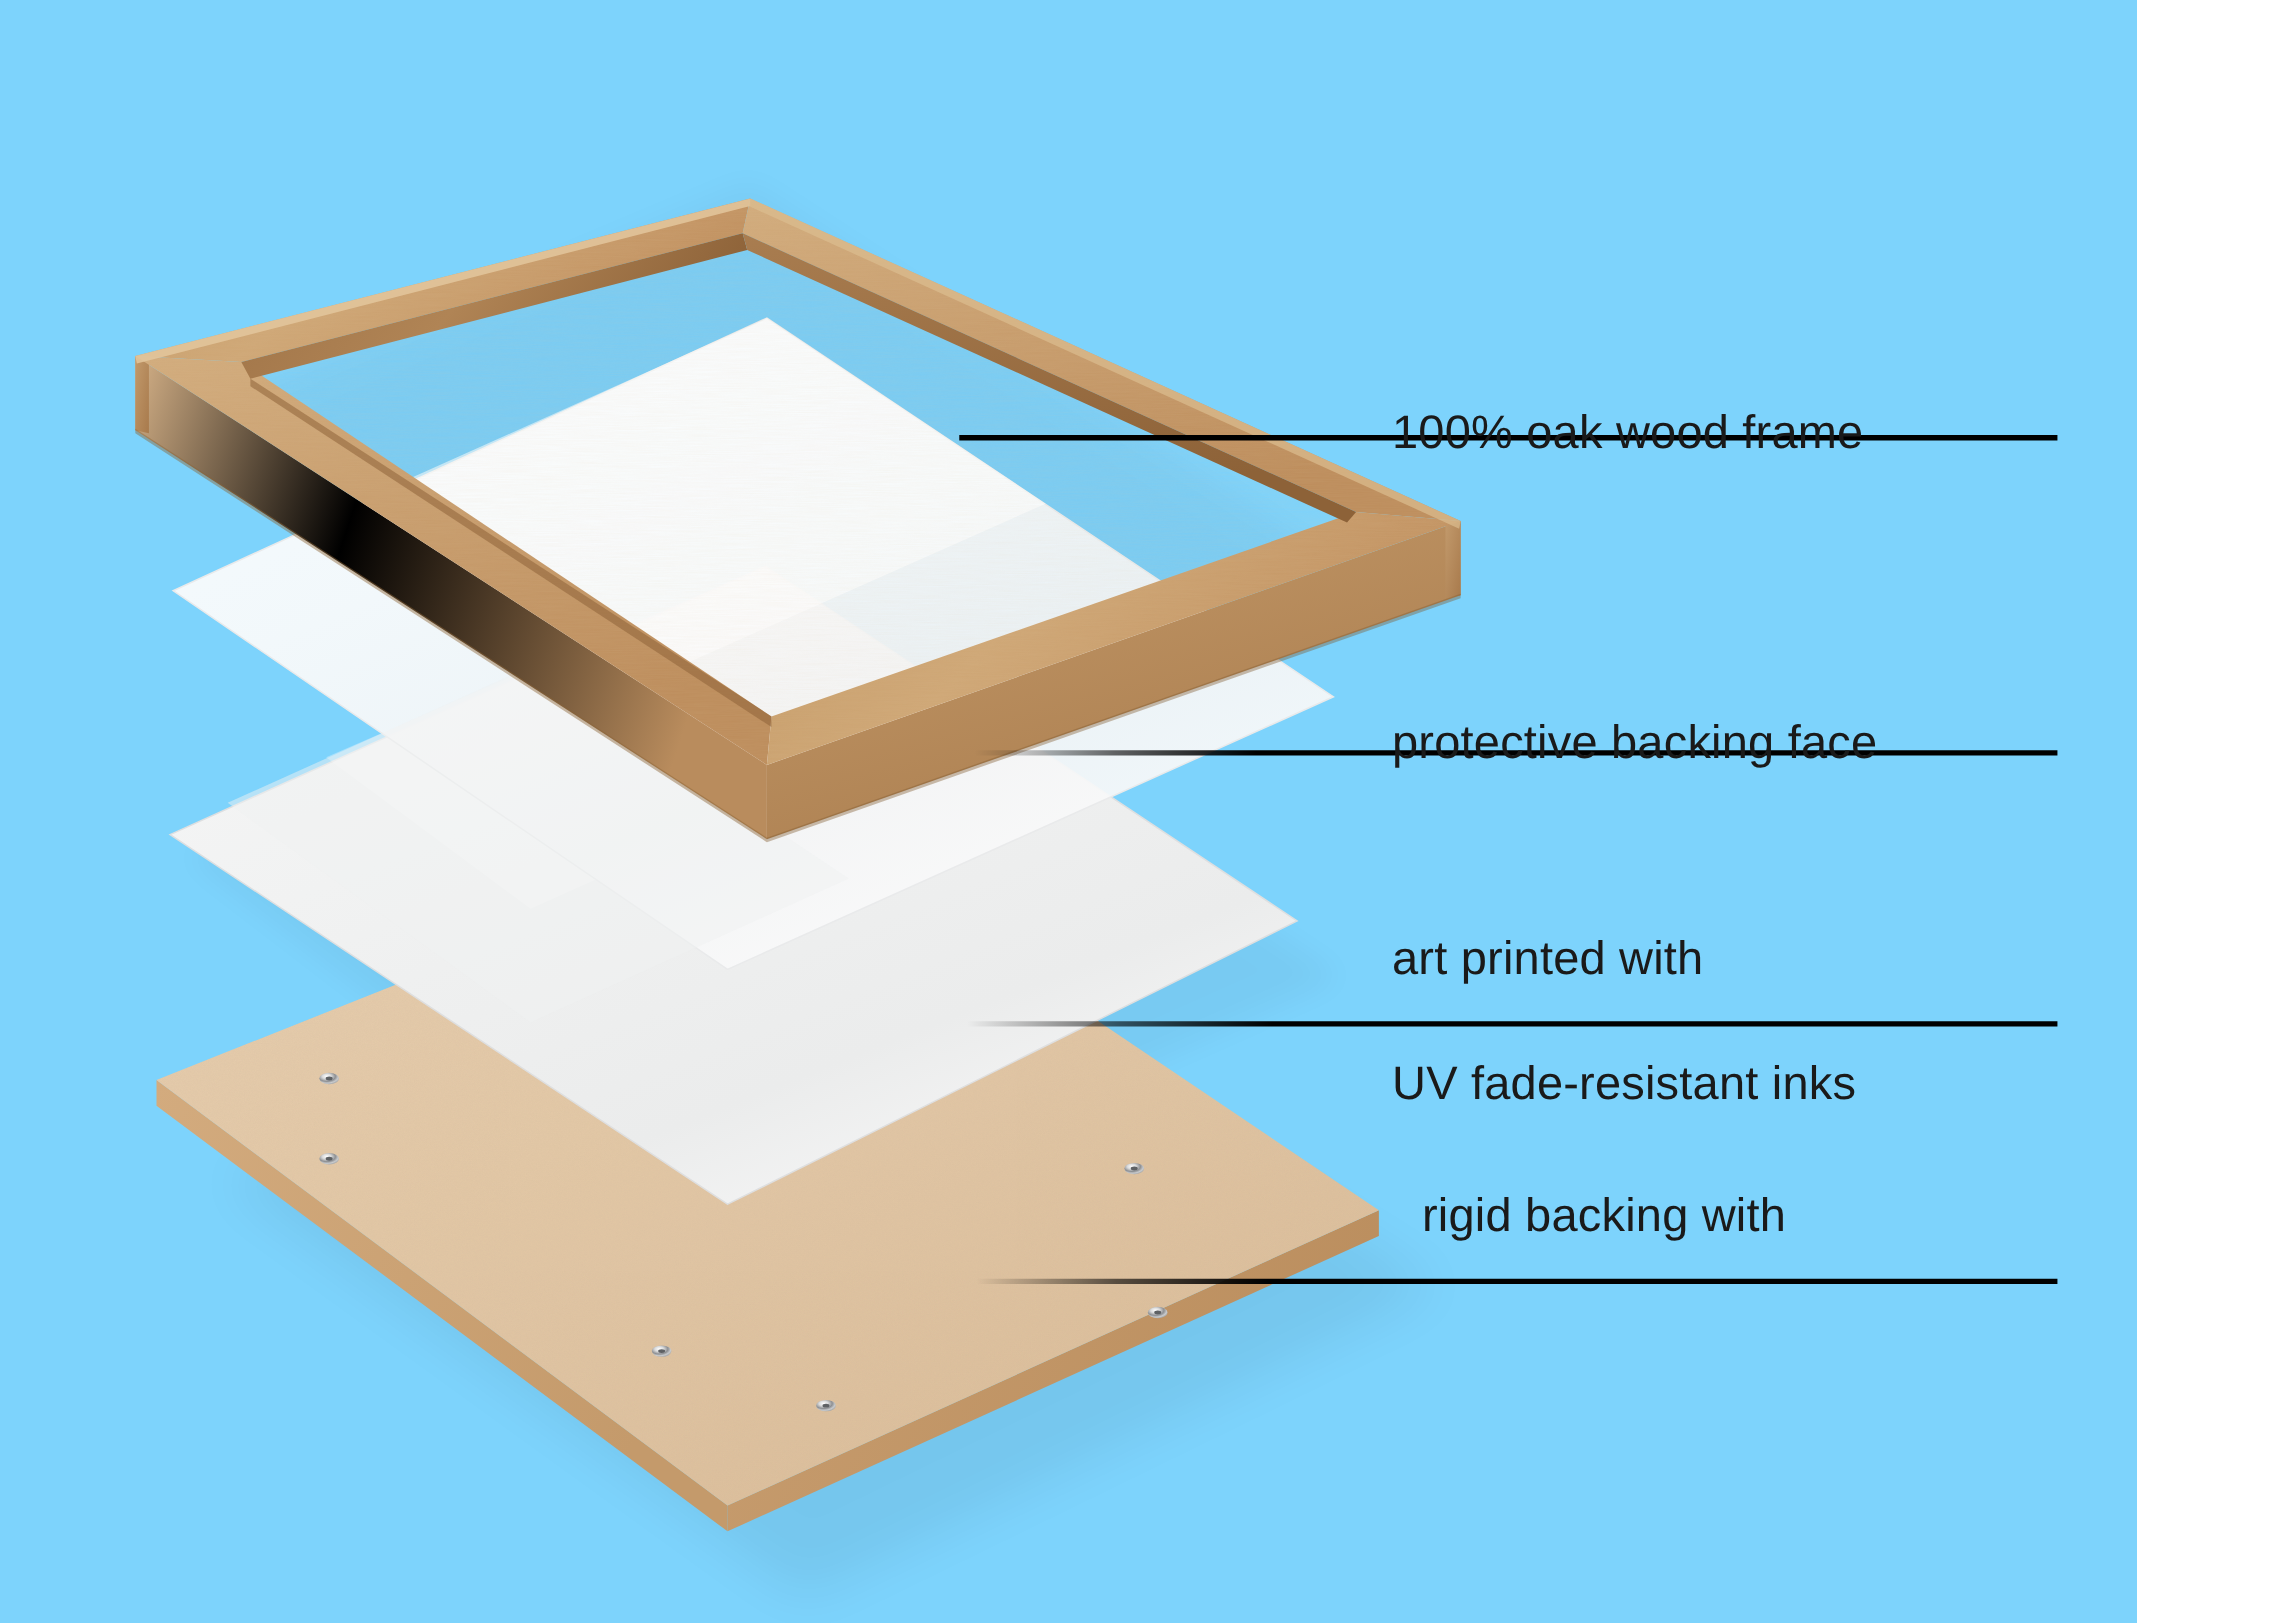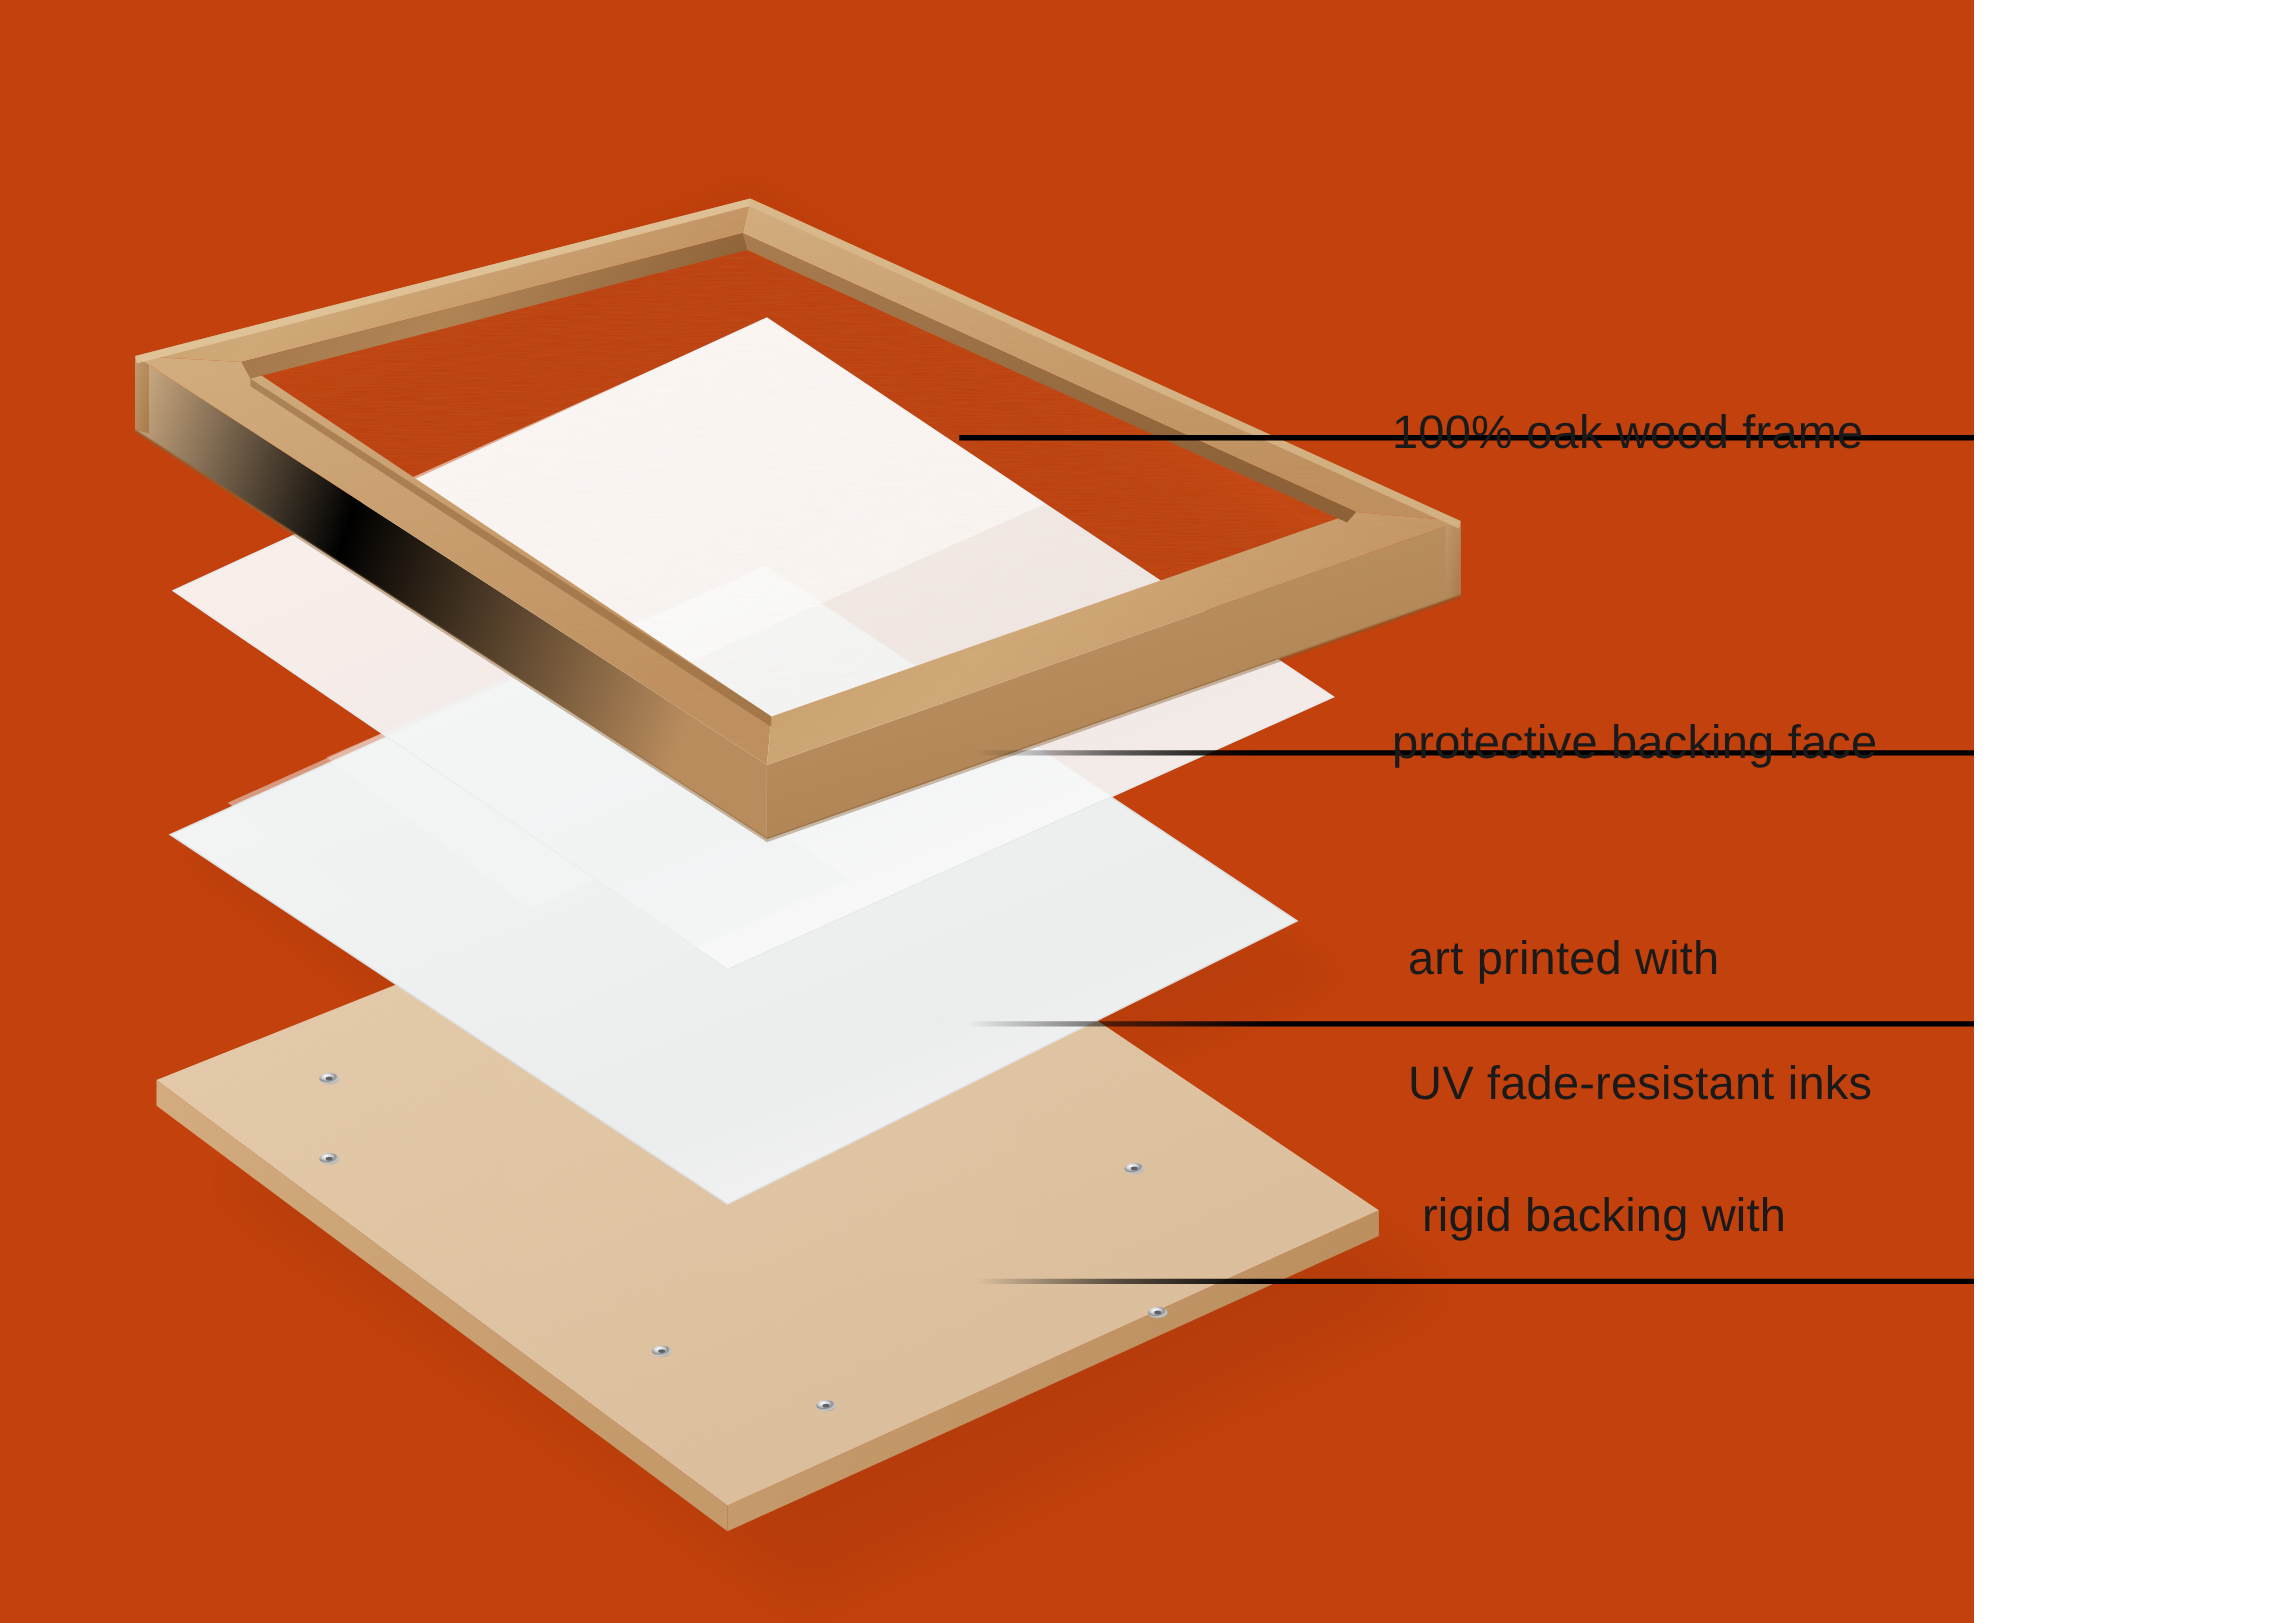--- a/index.html
+++ b/index.html
@@ -6,23 +6,23 @@
   html, body {
     margin: 0;
     padding: 0;
     background: #ffffff;
   }
   body {
     font-family: "Liberation Sans", sans-serif;
   }
   #stage {
     position: relative;
-    width: 1974px;
+    width: 2137px;
     height: 1623px;
-    background: #c2410c;
+    background: #7dd3fc;
     overflow: hidden;
   }
 
   
   #artwork {
     position: absolute;
     left: 0; top: 0;
     width: 2273px;
     height: 1623px;
   }
@@ -36,21 +36,21 @@
     font-size: 47px;
     line-height: 1.33;
     letter-spacing: 0.2px;
     white-space: pre-line;
     text-rendering: geometricPrecision;
   }
   .callout .ln { display: block; }
 
   #callout-frame   { left: 1392px; top: 338px;  }
   #callout-plastic { left: 1392px; top: 648px;  }
-  #callout-print   { left: 1392px; top: 864px; margin-left: 16px; }
+  #callout-print   { left: 1392px; top: 864px; }
   #callout-backing { left: 1422px; top: 1121px; }
 
   
 </style>
 </head>
 <body>
 
 <div id="stage">
 
   <svg id="artwork" viewBox="0 0 3000 2143" width="2273" height="1623" xmlns="http://www.w3.org/2000/svg">

